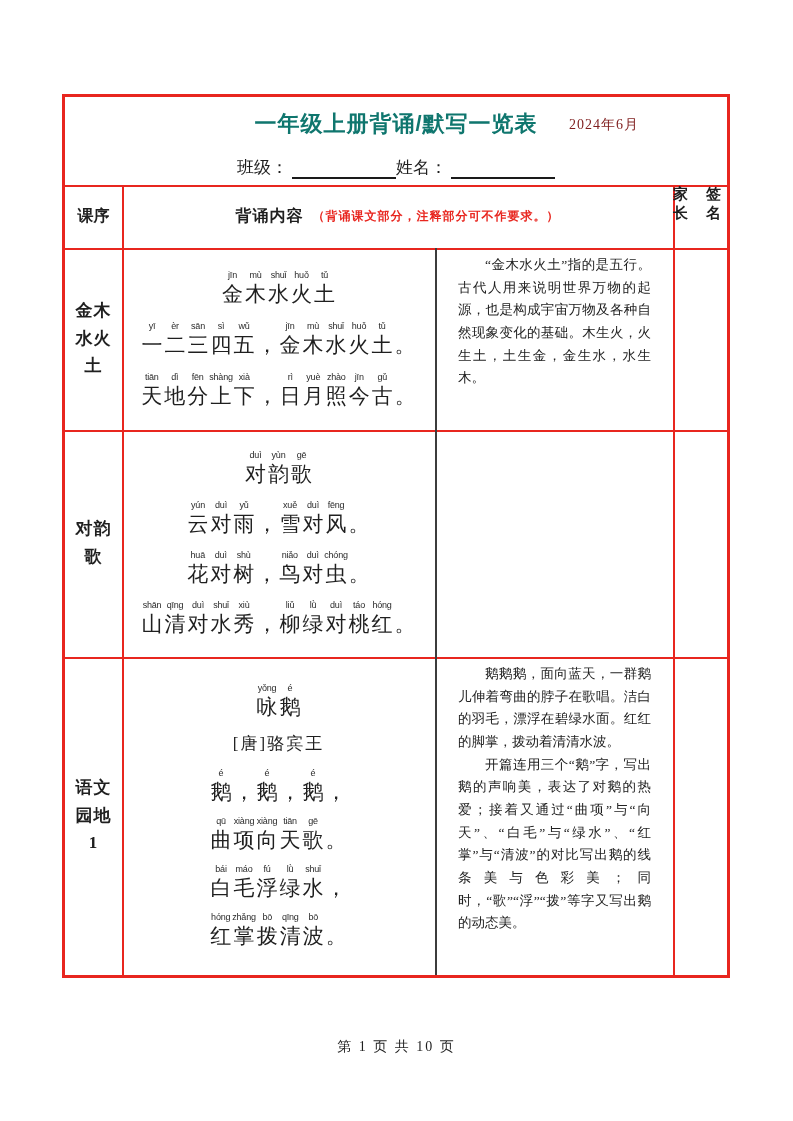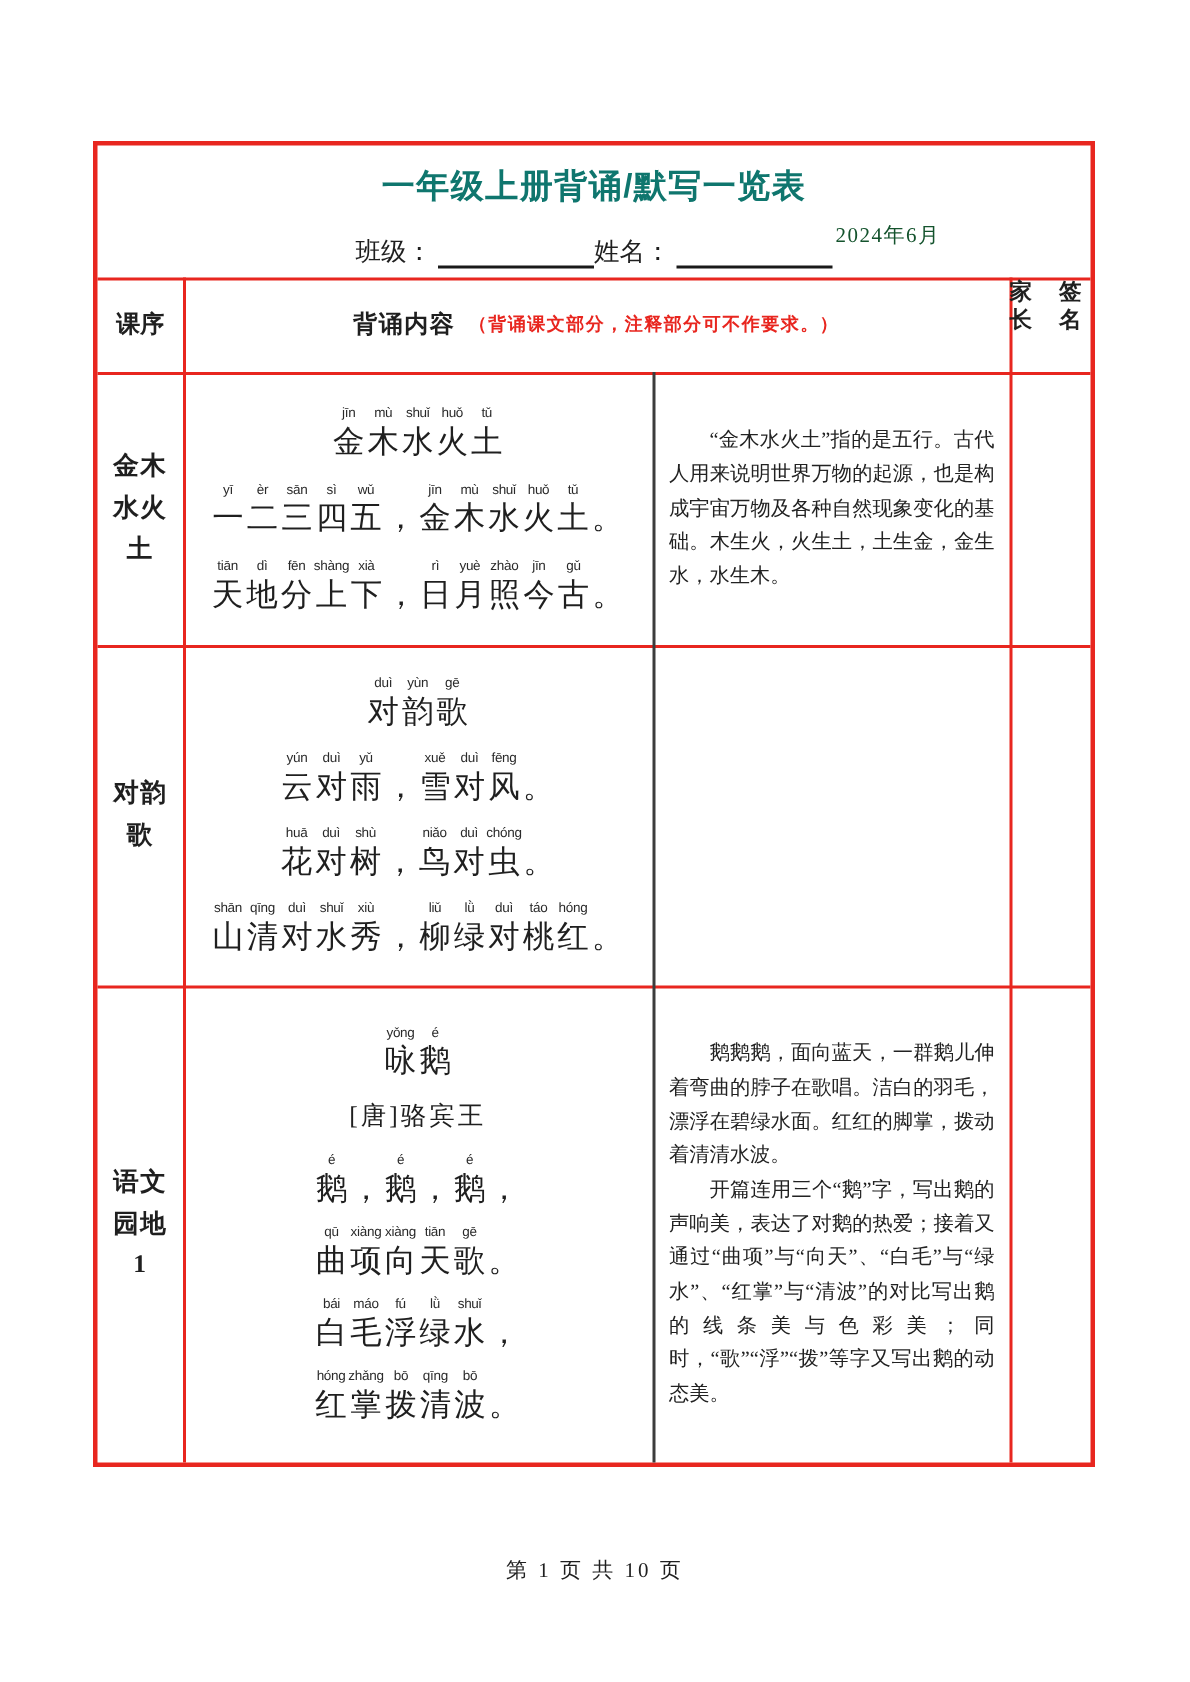--- a/index.html
+++ b/index.html
@@ -15,21 +15,21 @@
   
   .hline{position:absolute;left:0;right:0;height:2px;background:#e8261f;}
   .vline{position:absolute;width:2px;background:#e8261f;}
   .vline-black{position:absolute;width:2px;background:#3c3c3c;}
   
   .doc-title-row{position:absolute;top:12px;left:0;right:0;height:34px;text-align:center;}
   .doc-title{
     font-family:"Liberation Sans","DejaVu Sans",sans-serif;font-weight:bold;
     font-size:22px;color:#0f766e;letter-spacing:1px;
   }
-  .doc-date{position:absolute;right:100px;top:7px;font-size:14px;color:#14532d;letter-spacing:1px;margin-top:32px;}
+  .doc-date{position:absolute;right:88px;top:7px;font-size:14px;color:#7f1d1d;letter-spacing:1px;}
   .blank-row{
     position:absolute;top:52px;left:0;right:0;height:30px;
     display:flex;justify-content:center;align-items:flex-end;font-size:17px;
   }
   .blank-pair{display:flex;align-items:flex-end;}
   .blank-line{display:inline-block;width:104px;height:20px;border-bottom:2px solid #1a1a1a;margin-left:4px;}
   
   .hdr-cell{position:absolute;top:88px;height:63px;box-sizing:border-box;
     font-family:"Liberation Sans","DejaVu Sans",sans-serif;font-weight:bold;}
   .hdr-lesson{left:0;width:57px;display:flex;align-items:center;justify-content:center;font-size:16px;}
@@ -43,21 +43,21 @@
   .lesson{left:0;width:57px;display:flex;flex-direction:column;align-items:center;justify-content:center;gap:9px;
     font-weight:bold;font-size:17px;letter-spacing:1px;}
   .lesson div{line-height:1.1;}
   .poemcell{left:58px;width:311px;display:flex;flex-direction:column;align-items:center;justify-content:center;}
   .poem-line{display:flex;align-items:flex-end;justify-content:center;}
   .syl{display:inline-flex;flex-direction:column;align-items:center;min-width:23px;}
   .py{font-family:"Liberation Sans","DejaVu Sans",sans-serif;font-size:9px;height:12px;line-height:12px;
       color:#2a2a2a;letter-spacing:-0.2px;white-space:nowrap;}
   .hz{font-size:21px;line-height:27px;}
   .poem-author{font-size:17px;letter-spacing:2px;line-height:24px;padding:2px 0;}
-  .notecell{left:371px;width:237px;display:flex;flex-direction:column;justify-content:center;padding:6px 10px;}
+  .notecell{left:371px;width:237px;display:flex;flex-direction:column;padding:6px 22px;}
   .notecell p{margin:0;text-indent:2em;font-size:13.5px;line-height:1.68;text-align:justify;color:#222;}
   .signcell{left:609px;width:53px;}
   
   .row-0 .poemcell{gap:12px;}
   .row-1 .poemcell{gap:11px;}
   .row-2 .poemcell{gap:9px;}
   
   .footer{position:absolute;top:1038px;left:0;right:0;text-align:center;font-size:14px;letter-spacing:2px;color:#1f1f1f;}
 </style>
 </head>

